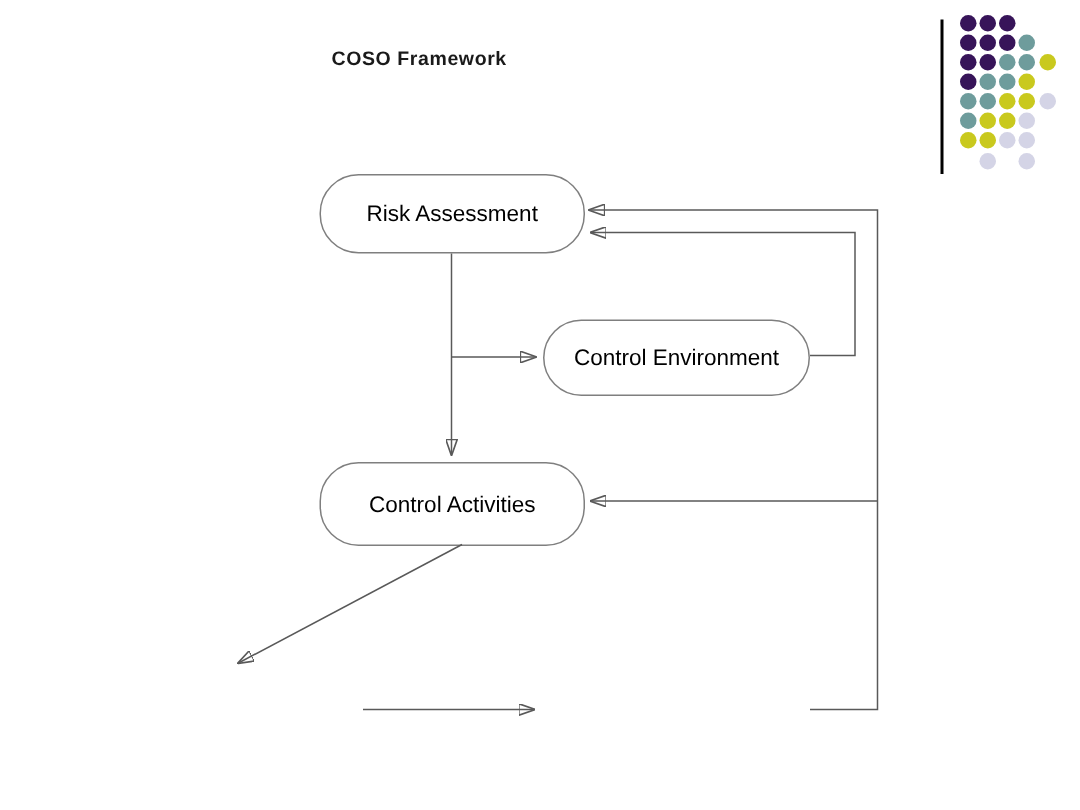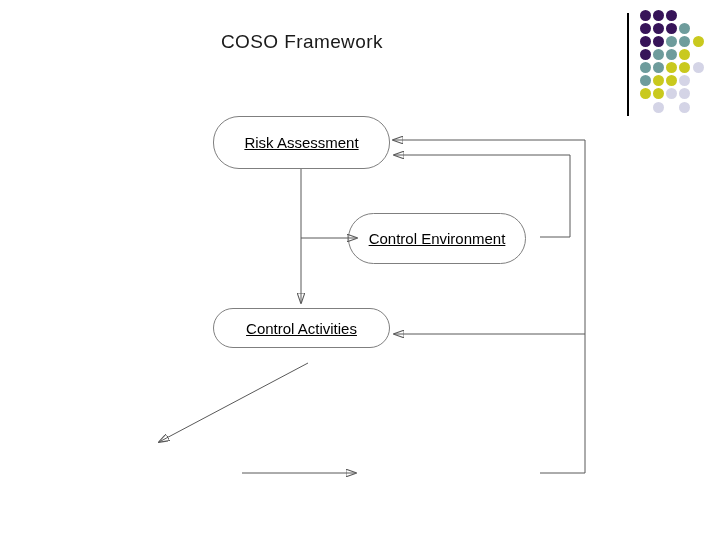--- a/index.html
+++ b/index.html
@@ -13,45 +13,44 @@
     width: 720px;
     height: 540px;
     background: #ffffff;
     overflow: hidden;
   }
   .slide-title {
     position: absolute;
     left: 221px;
     top: 31px;
     margin: 0;
-    font-size: 19px;
-    font-weight: normal;
+    font-size: 13px;
+    font-weight: bold;
     color: #1a1a1a;
     letter-spacing: 0.4px;
     white-space: nowrap;
   }
   .node {
     position: absolute;
     box-sizing: border-box;
     border: 1px solid #7f7f7f;
     border-radius: 26px;
     background: #ffffff;
     display: flex;
     flex-direction: column;
     align-items: center;
     justify-content: center;
     text-align: center;
     font-size: 15px;
     line-height: 19px;
     color: #000000;
-    text-decoration: underline;
   }
   #node-risk      { left: 213px; top: 116px; width: 177px; height: 53px; }
-  #node-env       { left: 348px; top: 213px; width: 178px; height: 51px; }
-  #node-act       { left: 213px; top: 308px; width: 177px; height: 40px; }
+  #node-env       { left: 362px; top: 213px; width: 178px; height: 51px; }
+  #node-act       { left: 213px; top: 308px; width: 177px; height: 56px; }
   #node-infocom   { left:  63px; top: 445px; width: 179px; height: 58px; }
   #node-monitor   { left: 360px; top: 445px; width: 180px; height: 58px; }
   .connectors {
     position: absolute;
     left: 0; top: 0;
     width: 720px; height: 540px;
     pointer-events: none;
   }
   .connectors path {
     fill: none;

